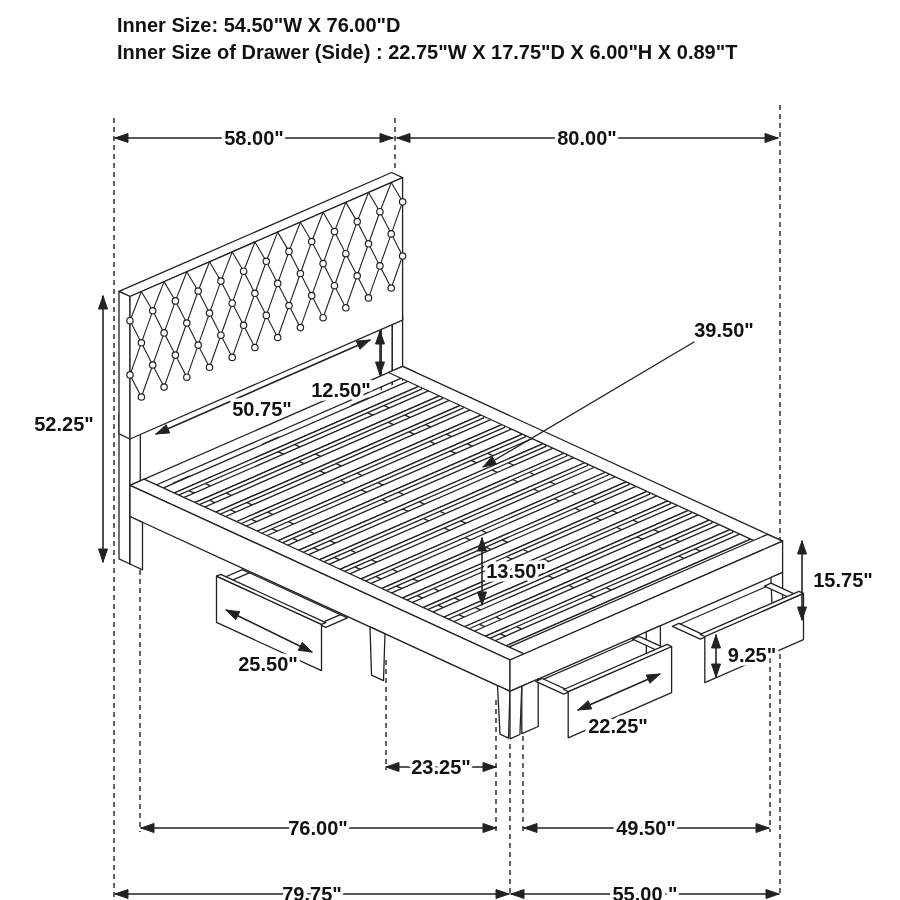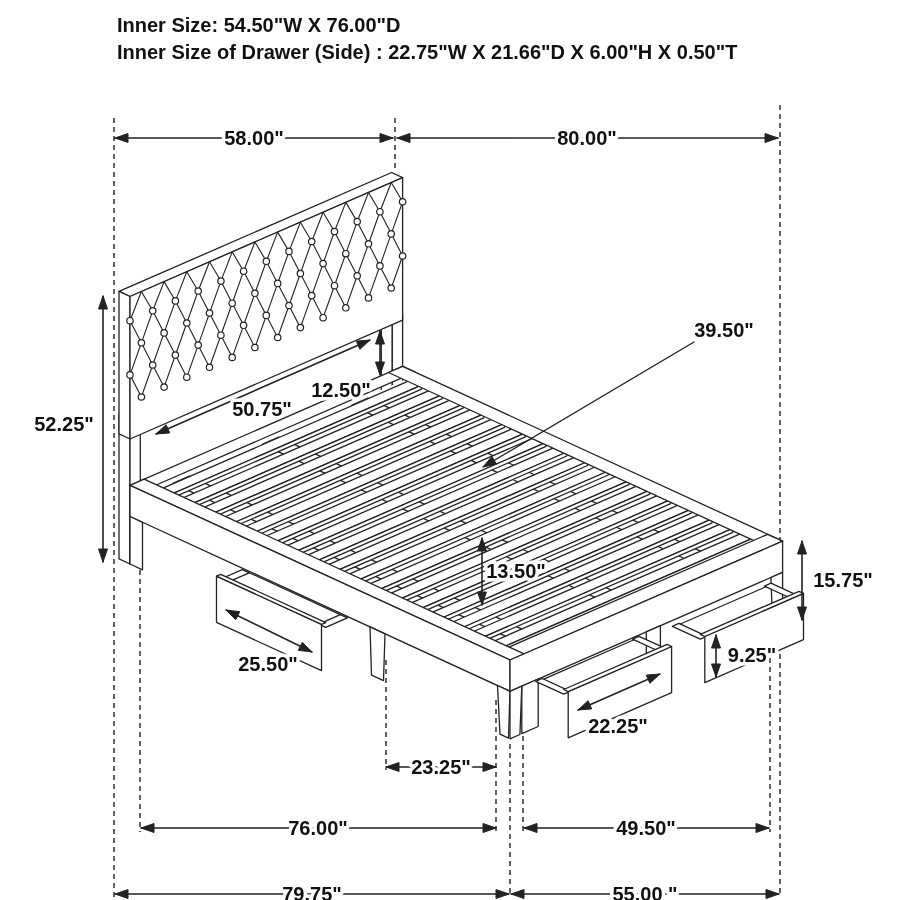--- a/index.html
+++ b/index.html
@@ -309,15 +309,15 @@
     <text class="dim" x="618" y="726">22.25"</text>
     <text class="dim" x="441" y="767">23.25"</text>
     <text class="dim" x="318" y="828">76.00"</text>
     <text class="dim" x="646" y="828">49.50"</text>
     <text class="dim" x="312" y="894">79.75"</text>
     <text class="dim" x="645" y="894">55.00 "</text>
   </svg>
 
   <div id="titleblock">
     <div>Inner Size: 54.50"W X 76.00"D</div>
-    <div>Inner Size of Drawer (Side) : 22.75"W X 21.66"D X 6.00"H X 0.50"T</div>
+    <div>Inner Size of Drawer (Side) : 22.75"W X 17.75"D X 6.00"H X 0.89"T</div>
   </div>
 </div>
 
 </body></html>

